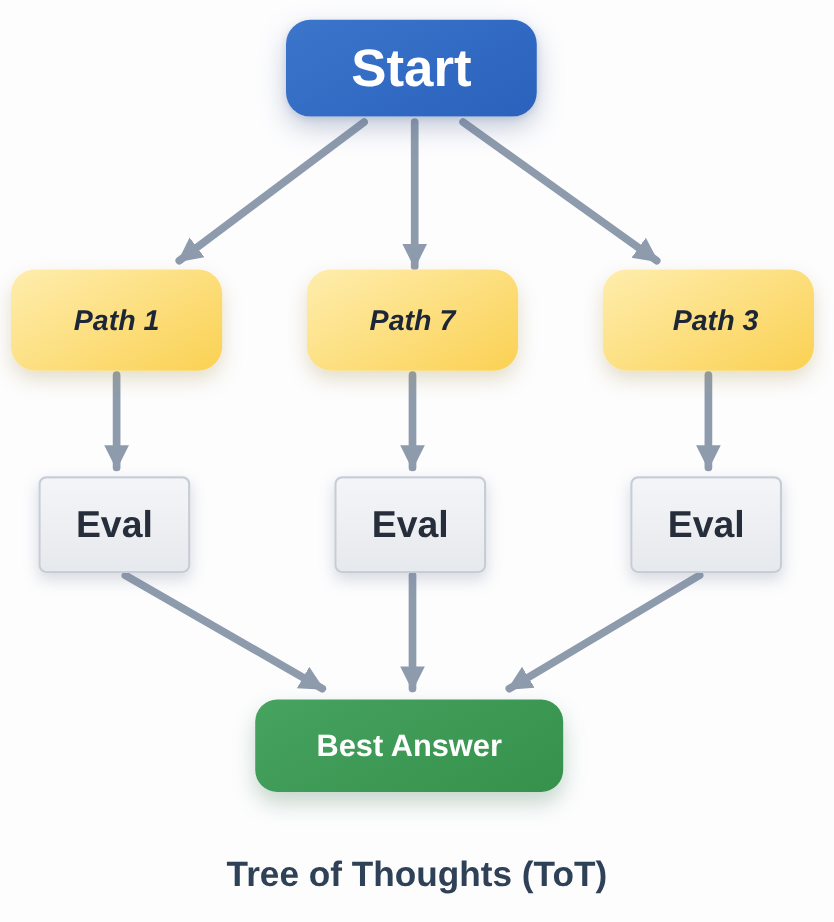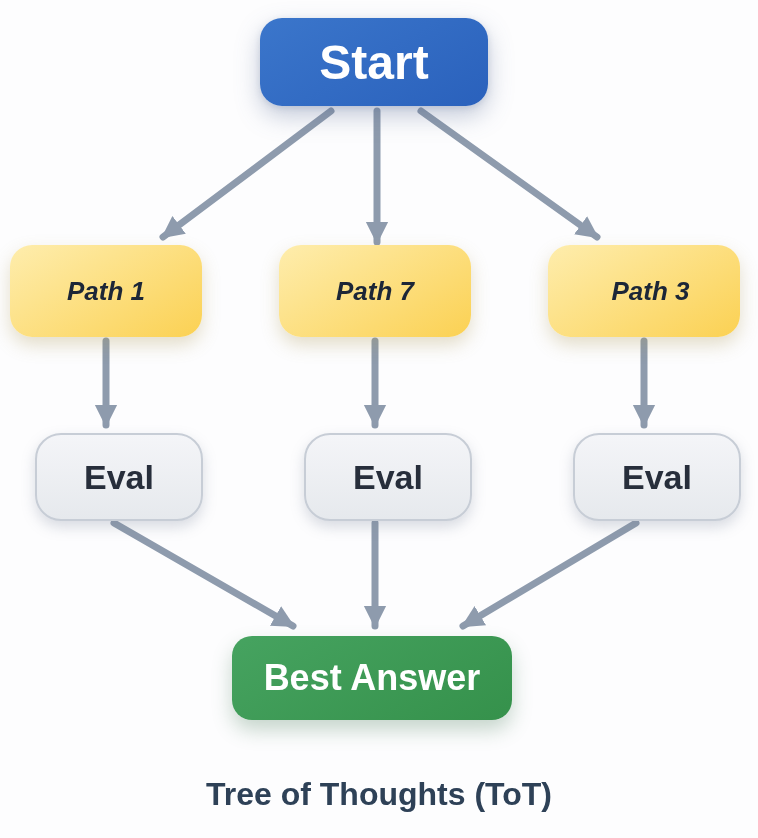--- a/index.html
+++ b/index.html
@@ -54,37 +54,37 @@
     background:linear-gradient(150deg,var(--path-top),var(--path-bottom));
     color:var(--path-text);
     font-size:26px;
     box-shadow:0 8px 18px rgba(170,150,80,.30);
     font-style:italic;
   }
   .node-path-1{left:10px;}
   .node-path-2{left:279px;}
   .node-path-3{left:548px;padding-left:13px;}
   .node-eval{
-    top:433px;width:168px;height:88px;
-    border-radius:26px;
+    top:433px;width:138px;height:88px;
+    border-radius:7px;
     background:linear-gradient(180deg,var(--eval-top),var(--eval-bottom));
     border:2px solid var(--eval-border);
     color:var(--eval-text);
     font-size:34px;
     box-shadow:0 6px 14px rgba(120,130,150,.28);
   }
   .node-eval-1{left:35px;}
   .node-eval-2{left:304px;}
   .node-eval-3{left:573px;}
   .node-best{
     left:232px;top:636px;width:280px;height:84px;
     border-radius:20px;
     background:linear-gradient(150deg,var(--best-top),var(--best-bottom));
     color:var(--node-text-light);
-    font-size:36px;
+    font-size:28px;
     box-shadow:0 10px 20px rgba(80,130,95,.32);
   }
   .caption{
     position:absolute;
     left:0;top:776px;width:758px;
     text-align:center;
     font-size:32px;font-weight:700;
     color:var(--title);
   }
 </style>

